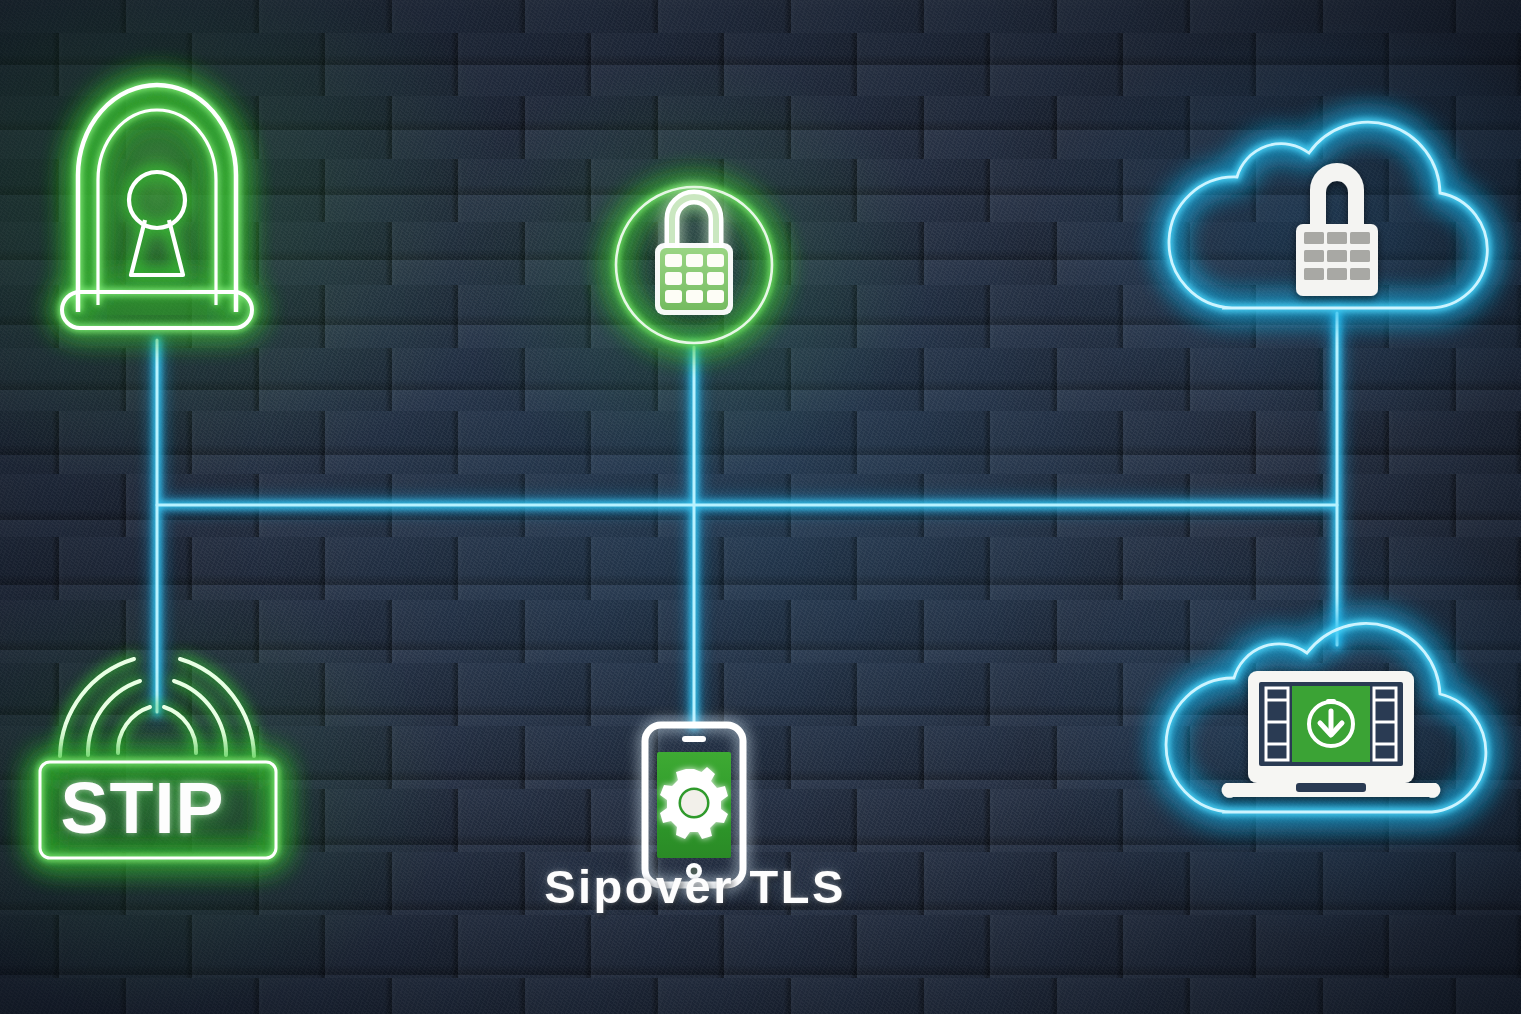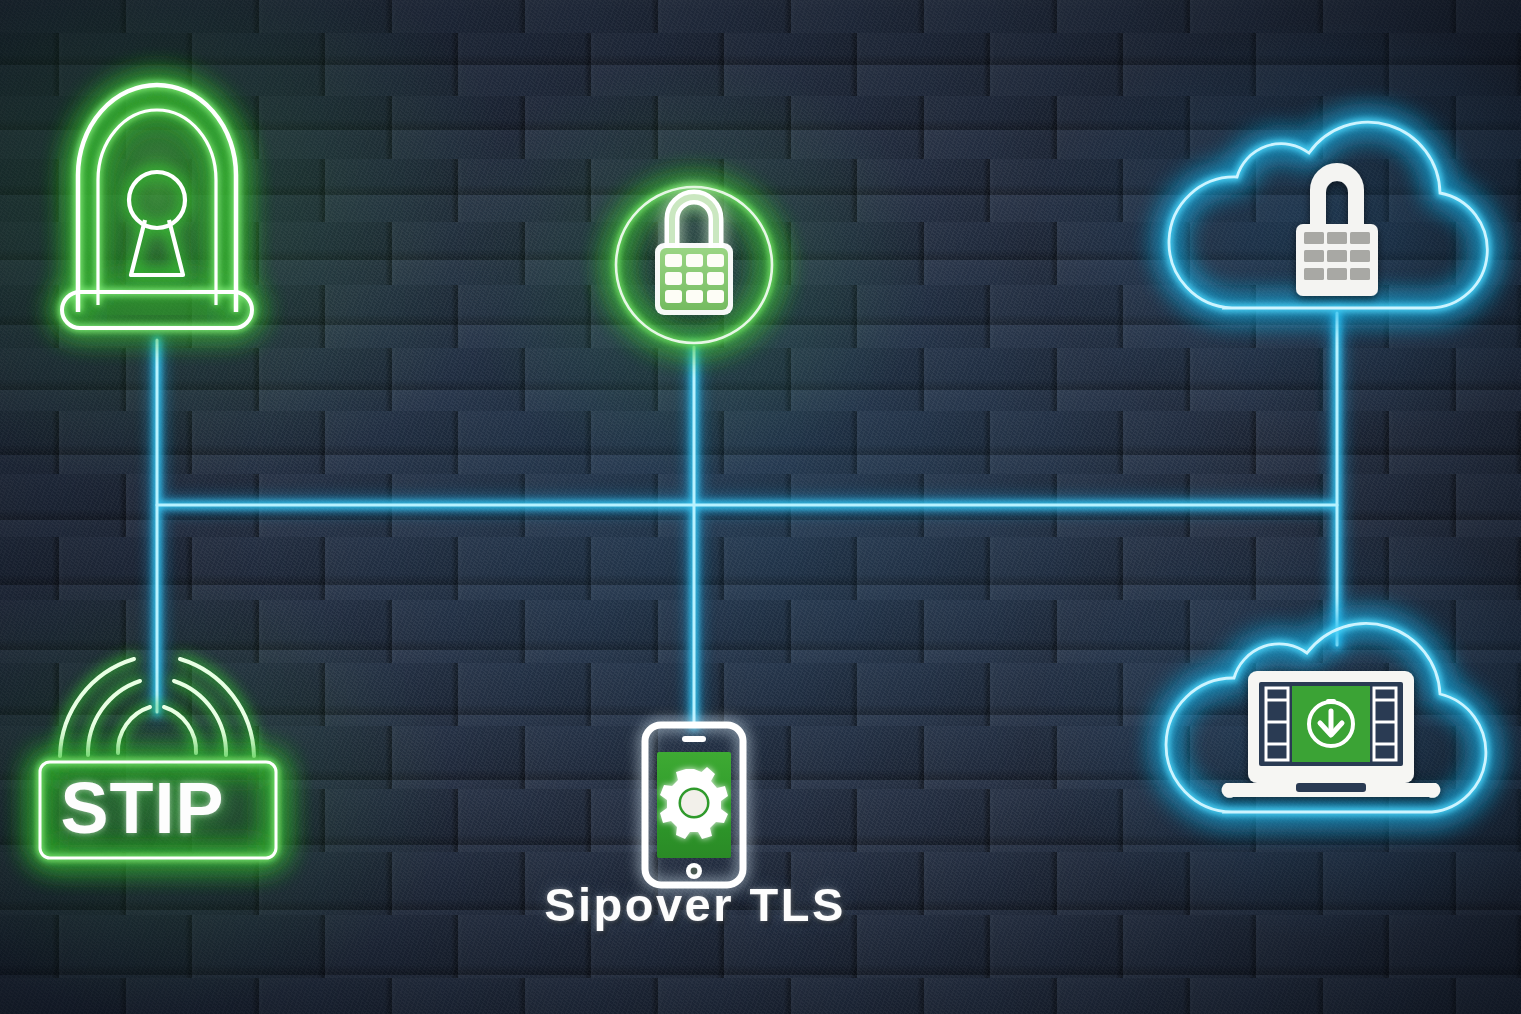--- a/index.html
+++ b/index.html
@@ -99,21 +99,21 @@
     width: 285px;
     text-align: center;
     font-size: 72px;
     letter-spacing: 1px;
     text-shadow:
       0 0 6px rgba(255,255,255,0.55),
       0 0 18px rgba(90,225,90,0.55),
       0 0 34px rgba(60,200,60,0.40);
   }
   #caption-text {
-    left: 0; top: 877px;
+    left: 0; top: 859px;
     width: 1390px;
     text-align: center;
     font-size: 47px;
     letter-spacing: 2.5px;
     text-shadow:
       0 0 5px rgba(255,255,255,0.35),
       0 0 16px rgba(160,200,235,0.30),
       2px 3px 6px rgba(0,0,0,0.75);
   }
 </style>

